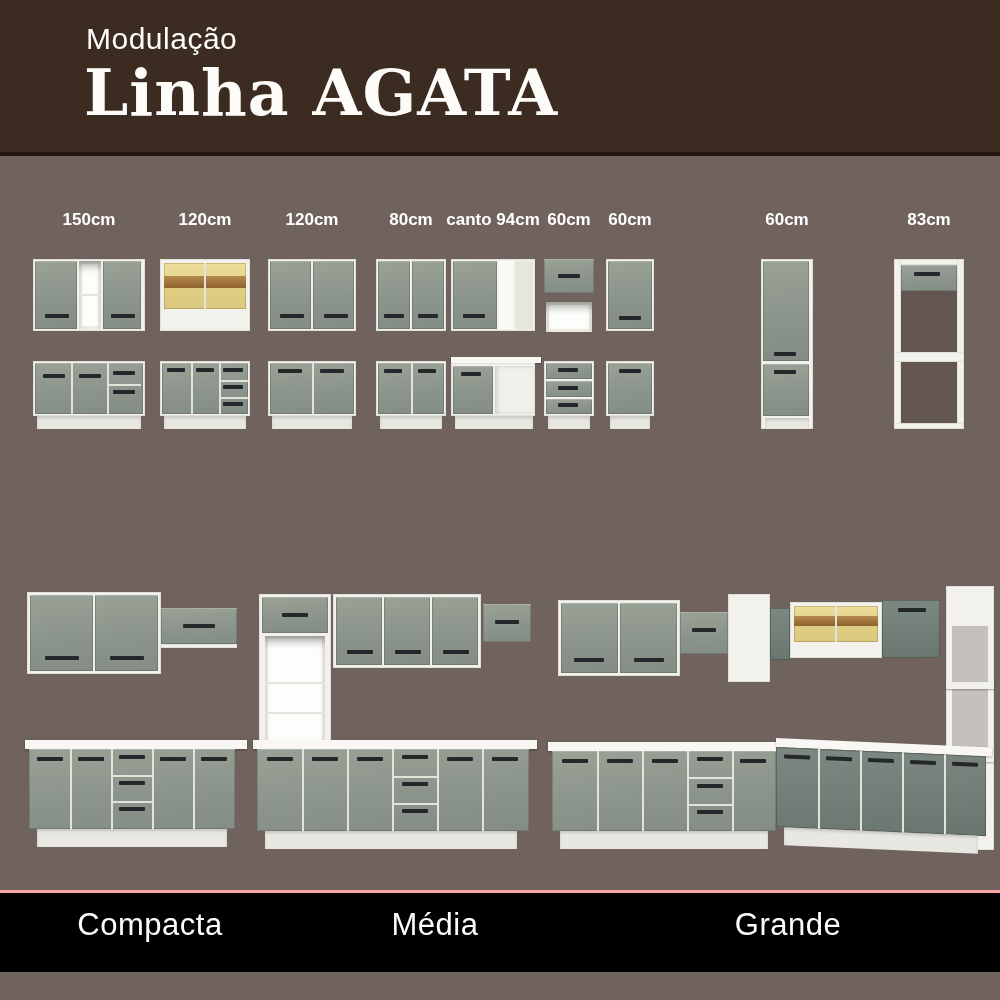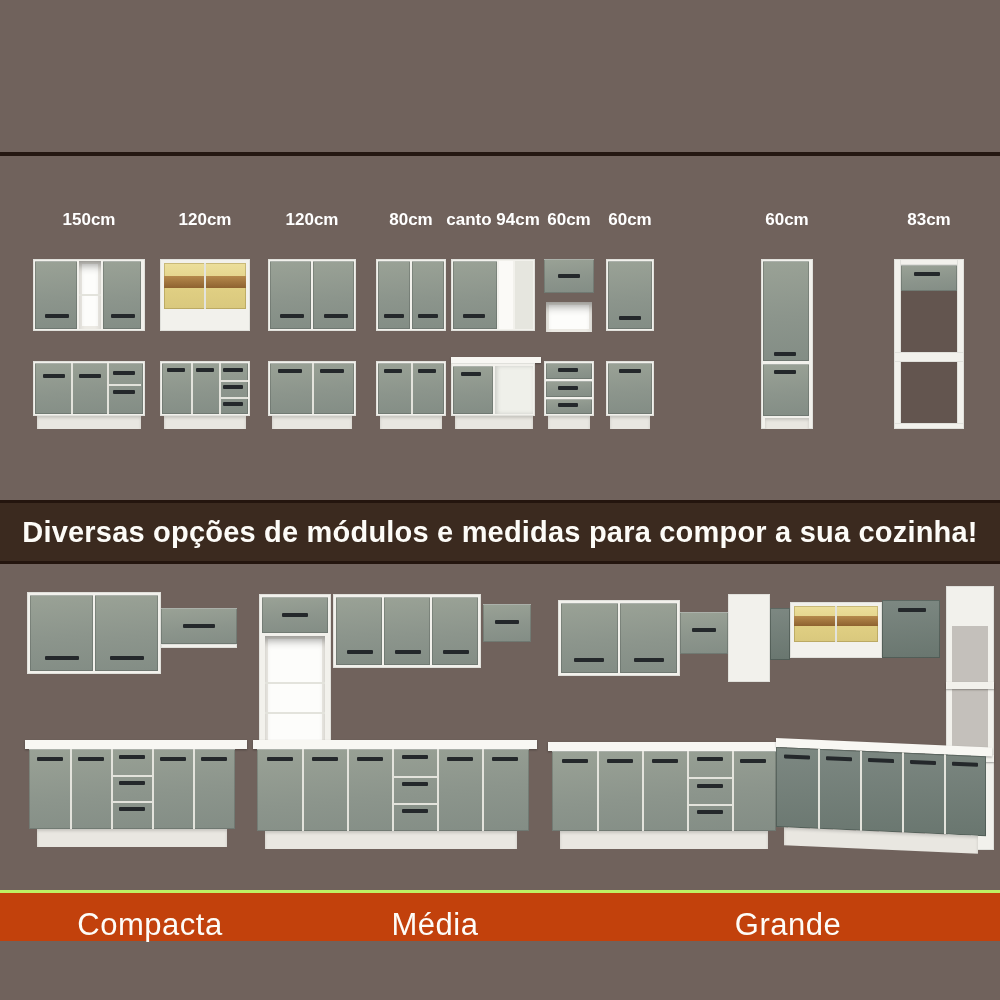--- a/index.html
+++ b/index.html
@@ -15,22 +15,22 @@
   .modules{position:absolute;left:0;top:156px;width:1000px;height:344px;}
   .module{position:absolute;top:0;height:344px;}
   .mlabel{position:absolute;top:54px;left:50%;transform:translateX(-50%);color:#fff;
           font-size:17px;font-weight:bold;white-space:nowrap;}
   .band{position:absolute;left:0;top:500px;width:1000px;height:64px;background:#3b2a1f;
         border-top:3px solid #24150e;border-bottom:3px solid #24150e;box-sizing:border-box;
         display:flex;align-items:center;justify-content:center;}
   .band span{color:#fdfcf8;font-size:29px;font-weight:bold;letter-spacing:.2px;}
   .kitchens{position:absolute;left:0;top:564px;width:1000px;height:326px;}
   .kitchen{position:absolute;top:0;}
-  .bottombar{position:absolute;left:0;top:890px;width:1000px;height:51px;background:#c2410c;
-             border-top:3px solid #bef264;box-sizing:border-box;}
+  .bottombar{position:absolute;left:0;top:890px;width:1000px;height:82px;background:#000000;
+             border-top:3px solid #fca5a5;box-sizing:border-box;}
   .klabel{position:absolute;top:14px;transform:translateX(-50%);color:#fdfcf8;font-size:31px;
           letter-spacing:.5px;}
   
   .cab{background:linear-gradient(175deg,#9aa296 0%,#8c958c 55%,#838d85 100%);
        box-shadow:inset 0 1px 0 rgba(255,255,255,.35), inset 0 0 0 1px rgba(60,70,64,.28);}
   .cabd{background:linear-gradient(175deg,#7d8882 0%,#69766f 100%);
         box-shadow:inset 0 0 0 1px rgba(35,45,41,.35);}
   .wp{background:#f2f1ec;box-shadow:inset 0 0 0 1px rgba(0,0,0,.07);}
   .counter{background:#f8f7f3;box-shadow:0 1px 2px rgba(0,0,0,.3);}
   .plinth{background:#e9e7e1;box-shadow:inset 0 2px 3px rgba(0,0,0,.15);}
@@ -42,20 +42,24 @@
   .hl{height:2px;background:#e3e3dc;}
   .glass{background:linear-gradient(180deg,#ecdf9c,#e0cf83 55%,#d9c87d);box-shadow:inset 0 0 0 1px rgba(120,100,40,.3);}
   .wood{background:linear-gradient(180deg,#b5894c,#8e6230);}
   .shelf{background:#f2f1ec;box-shadow:0 1px 2px rgba(0,0,0,.35);}
 </style>
 </head>
 <body>
 
 <div class="canvas">
 
+  <div class="header">
+    <div class="subtitle">Modulação</div>
+    <div class="title">Linha AGATA</div>
+  </div>
   <div class="header-line"></div>
 
   <div class="modules">
 
     <div class="module" style="left:33px;width:112px">
       <div class="mlabel">150cm</div>
       <div>
         <div class="g wp" style="left:0;top:103px;width:112px;height:72px"></div>
         <div class="g cab" style="left:2px;top:105px;width:42px;height:68px"></div>
         <div class="g niche" style="left:46px;top:105px;width:22px;height:68px"></div>
@@ -217,23 +221,20 @@
         <div class="g cab" style="left:7px;top:109px;width:56px;height:26px"></div>
         <div class="g h" style="left:20px;top:116px;width:26px"></div>
         <div class="g open" style="left:7px;top:135px;width:56px;height:61px"></div>
         <div class="g wp" style="left:0;top:196px;width:70px;height:10px"></div>
         <div class="g open" style="left:7px;top:206px;width:56px;height:61px"></div>
         <div class="g wp" style="left:0;top:267px;width:70px;height:6px"></div>
       </div>
     </div>
   </div>
 
-  <div class="band">
-    <span>Diversas opções de módulos e medidas para compor a sua cozinha!</span>
-  </div>
 
   <div class="kitchens">
 
     <div class="kitchen" style="left:25px;width:222px;height:300px">
       <div class="g wp" style="left:2px;top:28px;width:134px;height:82px"></div>
       <div class="g cab" style="left:5px;top:31px;width:63px;height:76px"></div>
       <div class="g cab" style="left:70px;top:31px;width:63px;height:76px"></div>
       <div class="g h" style="left:20px;top:92px;width:34px"></div>
       <div class="g h" style="left:85px;top:92px;width:34px"></div>
       <div class="g cab" style="left:136px;top:44px;width:76px;height:36px"></div>

